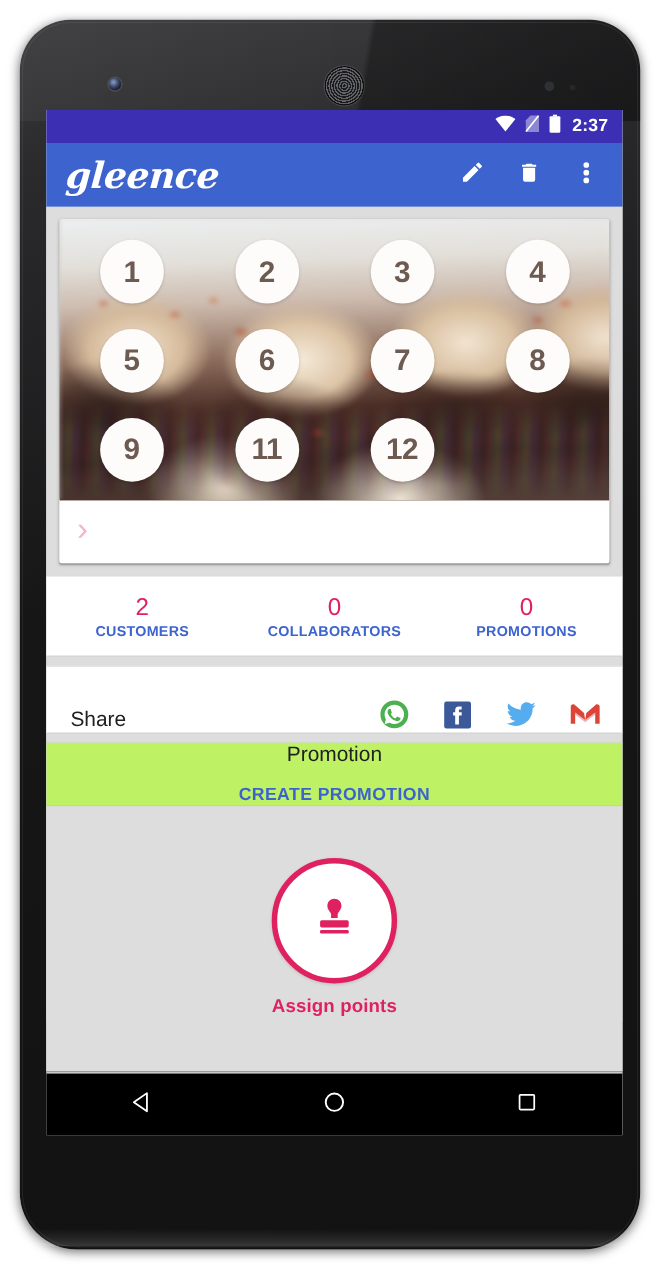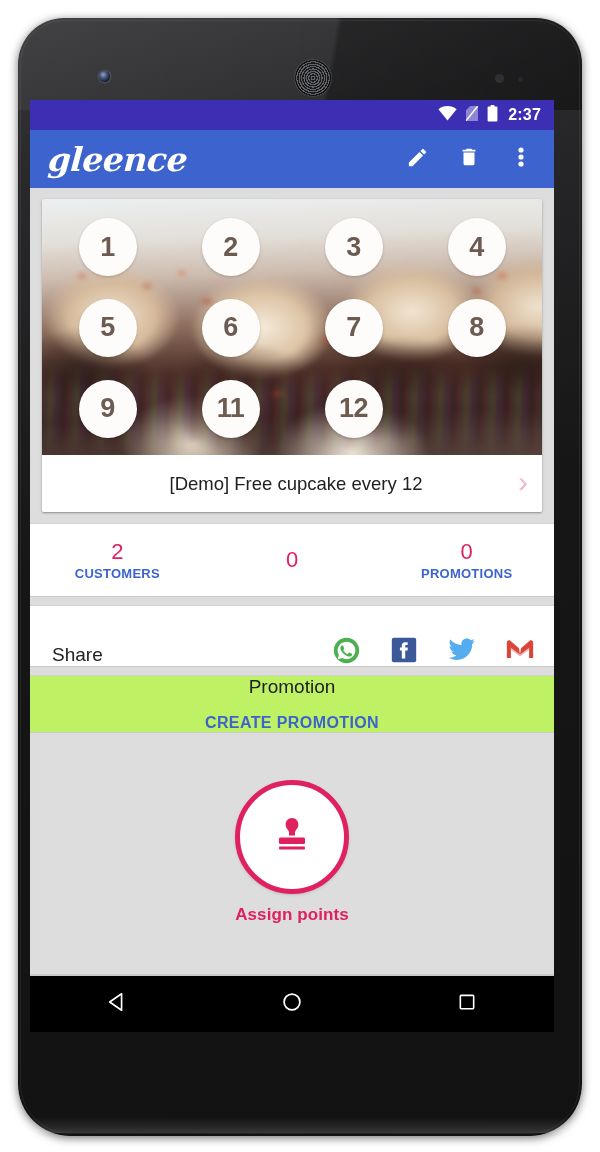--- a/index.html
+++ b/index.html
@@ -74,21 +74,21 @@
   .sensor-b {
     position: absolute;
     left: 500px; top: 59px;
     width: 5px; height: 5px; border-radius: 50%;
     background: #26282b;
   }
 
   
   .screen {
     position: absolute;
-    left: 12px; top: 82px;
+    left: 24px; top: 82px;
     width: 524px; height: 932px;
     background: #dddddd;
     overflow: hidden;
   }
 
   
   .statusbar {
     height: 30px;
     background: #3C2FB4;
     display: flex;
@@ -436,32 +436,32 @@
               </div>
             <div class="stamp-cell">
                 <div class="stamp">11</div>
               </div>
             <div class="stamp-cell">
                 <div class="stamp">12</div>
               </div>
           </div>
         </div>
         <div class="card-title-row">
-          <div class="card-title">[Demo] Free cupcake every 12</div>
           <div class="card-chevron">›</div>
         </div>
       </div>
 
       <div class="stats">
         <div class="stat">
           <div class="stat-num">2</div>
           <div class="stat-label">CUSTOMERS</div>
         </div>
         <div class="stat">
           <div class="stat-num">0</div>
+          <div class="stat-label">COLLABORATORS</div>
         </div>
         <div class="stat">
           <div class="stat-num">0</div>
           <div class="stat-label">PROMOTIONS</div>
         </div>
       </div>
 
       <div class="share-row">
         <div class="share-label">Share</div>
         <div class="share-icons">

